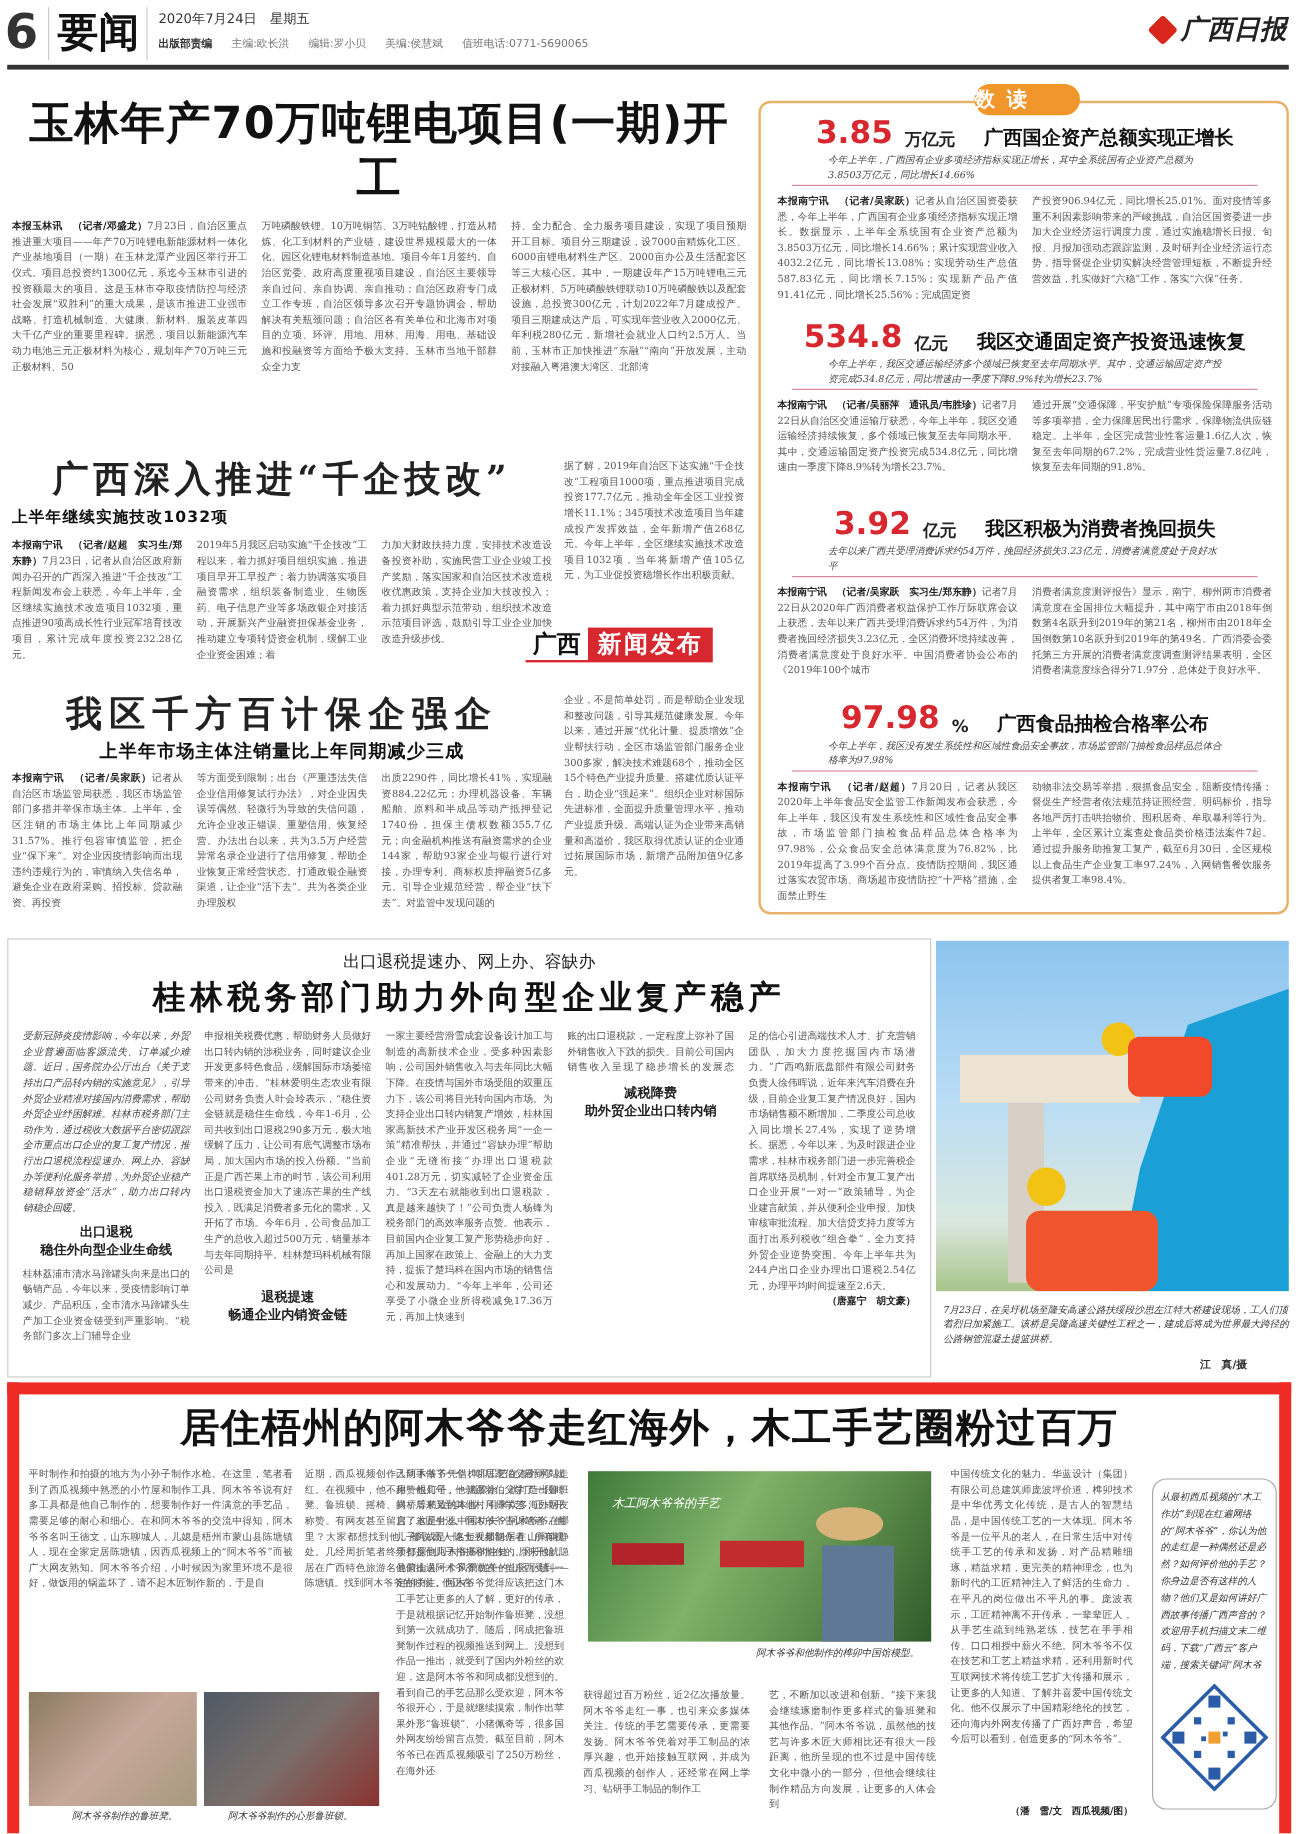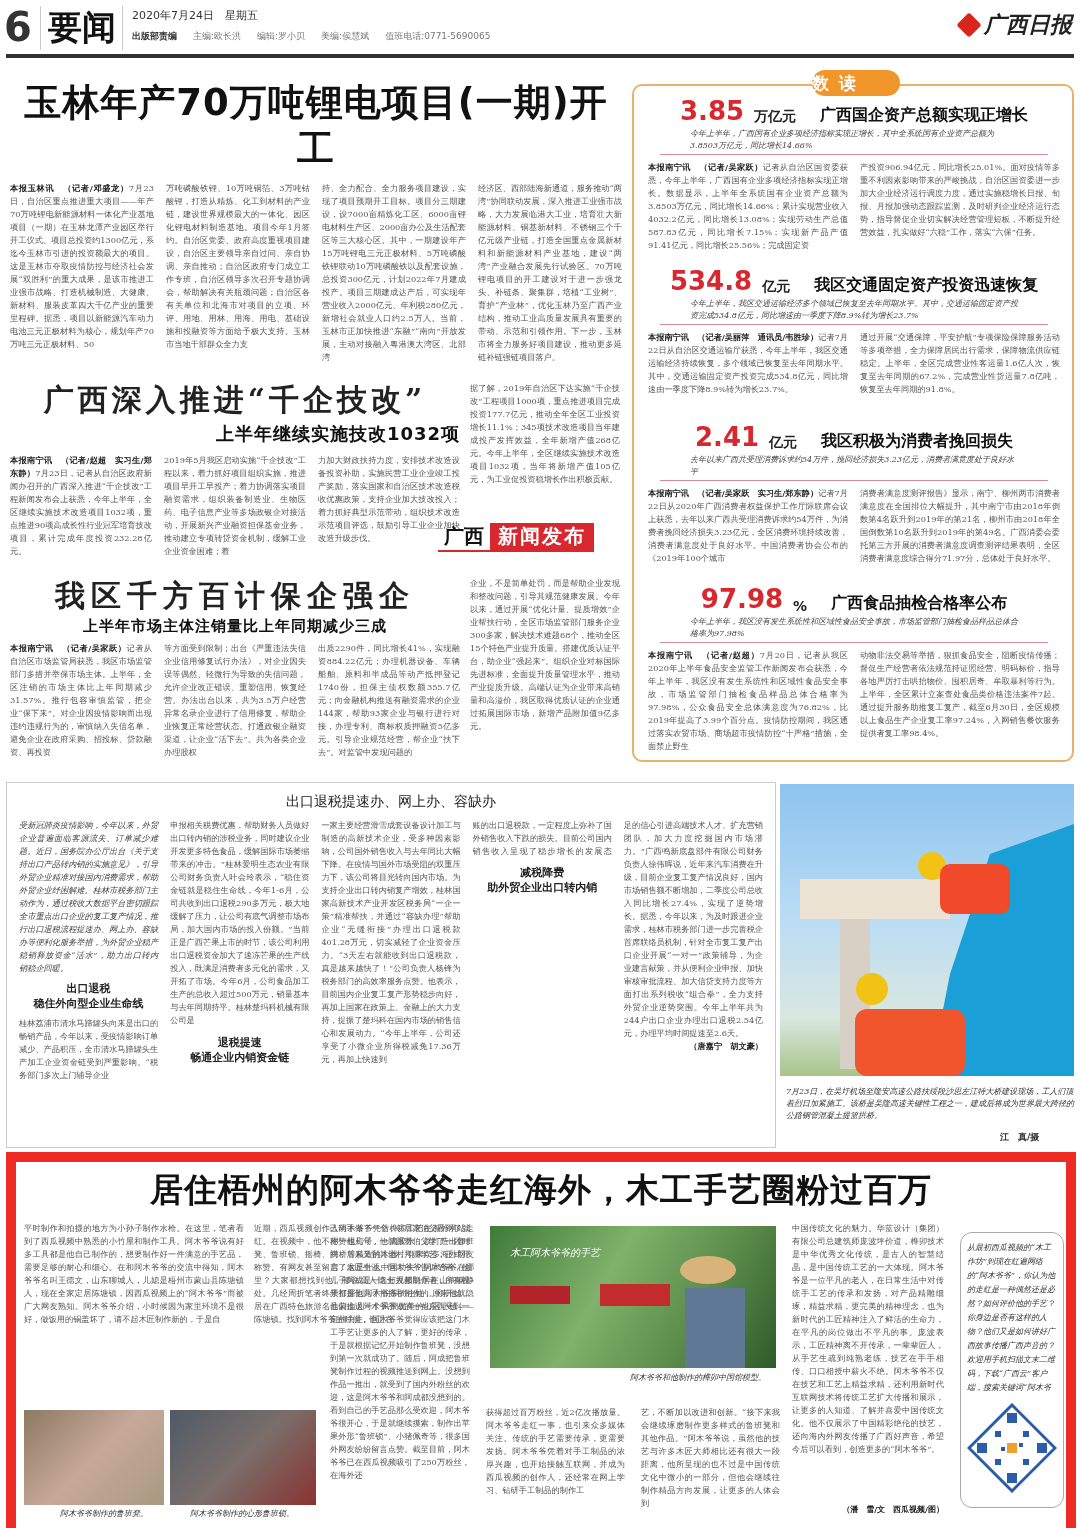--- a/index.html
+++ b/index.html
@@ -56,28 +56,27 @@
   </div>
 </div>
 <div class="abs rule"></div>
 
 <div class="abs" style="left:10px;top:80px;width:612px">
   <div class="h1" style="font-size:37px;text-align:center;line-height:46px">玉林年产70万吨锂电项目(一期)开工</div>
   <div class="cols" style="margin-top:10px;height:205px;overflow:hidden">
     <div class="col"><b>本报玉林讯　（记者/邓盛龙）</b><span>7月23日，自治区重点推进重大项目——年产70万吨锂电新能源材料一体化产业基地项目（一期）在玉林龙潭产业园区举行开工仪式。项目总投资约1300亿元，系迄今玉林市引进的投资额最大的项目。这是玉林市夺取疫情防控与经济社会发展“双胜利”的重大成果，是该市推进工业强市战略、打造机械制造、大健康、新材料、服装皮革四大千亿产业的重要里程碑。据悉，项目以新能源汽车动力电池三元正极材料为核心，规划年产70万吨三元正极材料、50</span></div>
     <div class="col">万吨磷酸铁锂、10万吨铜箔、3万吨钴酸锂，打造从精炼、化工到材料的产业链，建设世界规模最大的一体化、园区化锂电材料制造基地。项目今年1月签约。自治区党委、政府高度重视项目建设，自治区主要领导亲自过问、亲自协调、亲自推动；自治区政府专门成立工作专班，自治区领导多次召开专题协调会，帮助解决有关瓶颈问题；自治区各有关单位和北海市对项目的立项、环评、用地、用林、用海、用电、基础设施和投融资等方面给予极大支持。玉林市当地干部群众全力支</div>
     <div class="col">持、全力配合、全力服务项目建设，实现了项目预期开工目标。项目分三期建设，设7000亩精炼化工区、6000亩锂电材料生产区、2000亩办公及生活配套区等三大核心区。其中，一期建设年产15万吨锂电三元正极材料、5万吨磷酸铁锂联动10万吨磷酸铁以及配套设施，总投资300亿元，计划2022年7月建成投产。项目三期建成达产后，可实现年营业收入2000亿元、年利税280亿元，新增社会就业人口约2.5万人。当前，玉林市正加快推进“东融”“南向”开放发展，主动对接融入粤港澳大湾区、北部湾</div>
-    <div class="col">经济区、西部陆海新通道，服务推动“两湾”协同联动发展，深入推进工业强市战略，大力发展临港大工业，培育壮大新能源材料、铜基新材料、不锈钢三个千亿元级产业链，打造全国重点金属新材料和新能源材料产业基地，建设“两湾”产业融合发展先行试验区。70万吨锂电项目的开工建设对于进一步强龙头、补链条、聚集群，培植“工业树”、育护“产业林”，优化玉林乃至广西产业结构，推动工业高质量发展具有重要的带动、示范和引领作用。下一步，玉林市将全力服务好项目建设，推动更多延链补链强链项目落户。</div>
   </div>
 </div>
 
 <div class="abs" style="left:10px;top:380px;width:612px;height:190px">
   <div style="width:450px">
     <div class="sub" style="font-size:30px;text-align:center;letter-spacing:4px;line-height:40px">广西深入推进“千企技改”</div>
-    <div class="h1" style="font-size:18px;text-align:right;margin-top:2px">上半年继续实施技改1032项</div>
+    <div class="h1" style="font-size:13px;text-align:left;margin-top:2px">上半年继续实施技改1032项</div>
     <div class="cols" style="margin-top:8px;height:110px;overflow:hidden">
       <div class="col"><b>本报南宁讯　（记者/赵超　实习生/郑东静）</b><span>7月23日，记者从自治区政府新闻办召开的广西深入推进“千企技改”工程新闻发布会上获悉，今年上半年，全区继续实施技术改造项目1032项，重点推进90项高成长性行业冠军培育技改项目，累计完成年度投资232.28亿元。</span></div>
       <div class="col">2019年5月我区启动实施“千企技改”工程以来，着力抓好项目组织实施，推进项目早开工早投产；着力协调落实项目融资需求，组织装备制造业、生物医药、电子信息产业等多场政银企对接活动，开展新兴产业融资担保基金业务，推动建立专项转贷资金机制，缓解工业企业资金困难；着</div>
       <div class="col">力加大财政扶持力度，安排技术改造设备投资补助，实施民营工业企业竣工投产奖励，落实国家和自治区技术改造税收优惠政策，支持企业加大技改投入；着力抓好典型示范带动，组织技术改造示范项目评选，鼓励引导工业企业加快改造升级步伐。</div>
     </div>
   </div>
   <div class="abs col" style="left:460px;top:2px;width:150px;height:125px;overflow:hidden">据了解，2019年自治区下达实施“千企技改”工程项目1000项，重点推进项目完成投资177.7亿元，推动全年全区工业投资增长11.1%；345项技术改造项目当年建成投产发挥效益，全年新增产值268亿元。今年上半年，全区继续实施技术改造项目1032项，当年将新增产值105亿元，为工业促投资稳增长作出积极贡献。</div>
   <div class="abs" style="left:428px;top:143px;display:flex;align-items:center;border-bottom:2px solid #d7282f">
     <span style="font:bold 20px 'DejaVu Sans',sans-serif;color:#111;padding:0 6px">广西</span>
     <span style="font:bold 20px 'DejaVu Sans',sans-serif;color:#fff;background:#d7282f;padding:0 8px;letter-spacing:2px">新闻发布</span>
@@ -121,21 +120,21 @@
     </div>
   <div class="lead">今年上半年，我区交通运输经济多个领域已恢复至去年同期水平。其中，交通运输固定资产投资完成534.8亿元，同比增速由一季度下降8.9%转为增长23.7%</div>
   <div class="cols" style="padding:0 8px">
     <div class="col"><b>本报南宁讯　（记者/吴丽萍　通讯员/韦胜珍）</b><span>记者7月22日从自治区交通运输厅获悉，今年上半年，我区交通运输经济持续恢复，多个领域已恢复至去年同期水平。其中，交通运输固定资产投资完成534.8亿元，同比增速由一季度下降8.9%转为增长23.7%。</span></div>
     <div class="col">通过开展“交通保障，平安护航”专项保险保障服务活动等多项举措，全力保障居民出行需求，保障物流供应链稳定。上半年，全区完成营业性客运量1.6亿人次，恢复至去年同期的67.2%，完成营业性货运量7.8亿吨，恢复至去年同期的91.8%。</div>
   </div>
 </div>
 
 <div class="abs" style="left:640px;top:422px;width:428px;height:155px;overflow:hidden">
   <div class="stat">
-      <span class="num">2.41</span>
+      <span class="num">3.92</span>
       <span class="unit">亿元</span>
       <span class="tt">我区积极为消费者挽回损失</span>
     </div>
   <div class="lead">去年以来广西共受理消费诉求约54万件，挽回经济损失3.23亿元，消费者满意度处于良好水平</div>
   <div class="cols" style="padding:0 8px">
     <div class="col"><b>本报南宁讯　（记者/吴家跃　实习生/郑东静）</b><span>记者7月22日从2020年广西消费者权益保护工作厅际联席会议上获悉，去年以来广西共受理消费诉求约54万件，为消费者挽回经济损失3.23亿元，全区消费环境持续改善，消费者满意度处于良好水平。中国消费者协会公布的《2019年100个城市</span></div>
     <div class="col">消费者满意度测评报告》显示，南宁、柳州两市消费者满意度在全国排位大幅提升，其中南宁市由2018年倒数第4名跃升到2019年的第21名，柳州市由2018年全国倒数第10名跃升到2019年的第49名。广西消委会委托第三方开展的消费者满意度调查测评结果表明，全区消费者满意度综合得分71.97分，总体处于良好水平。</div>
   </div>
 </div>
 
@@ -147,20 +146,21 @@
     </div>
   <div class="lead">今年上半年，我区没有发生系统性和区域性食品安全事故，市场监管部门抽检食品样品总体合格率为97.98%</div>
   <div class="cols" style="padding:0 8px">
     <div class="col"><b>本报南宁讯　（记者/赵超）</b><span>7月20日，记者从我区2020年上半年食品安全监管工作新闻发布会获悉，今年上半年，我区没有发生系统性和区域性食品安全事故，市场监管部门抽检食品样品总体合格率为97.98%，公众食品安全总体满意度为76.82%，比2019年提高了3.99个百分点。疫情防控期间，我区通过落实农贸市场、商场超市疫情防控“十严格”措施，全面禁止野生</span></div>
     <div class="col">动物非法交易等举措，狠抓食品安全，阻断疫情传播；督促生产经营者依法规范持证照经营、明码标价，指导各地严厉打击哄抬物价、囤积居奇、牟取暴利等行为。上半年，全区累计立案查处食品类价格违法案件7起。通过提升服务助推复工复产，截至6月30日，全区规模以上食品生产企业复工率97.24%，入网销售餐饮服务提供者复工率98.4%。</div>
   </div>
 </div>
 
 <div class="abs tax">
   <div style="text-align:center;font:14px 'DejaVu Sans',sans-serif;color:#222;margin-top:10px">出口退税提速办、网上办、容缺办</div>
+  <div class="h1" style="font-size:27px;text-align:center;letter-spacing:4px;margin-top:2px">桂林税务部门助力外向型企业复产稳产</div>
   <div class="cols" style="padding:8px 12px 0 12px;height:288px;overflow:hidden">
     <div class="col">
       <div style="font-style:italic;color:#444">受新冠肺炎疫情影响，今年以来，外贸企业普遍面临客源流失、订单减少难题。近日，国务院办公厅出台《关于支持出口产品转内销的实施意见》，引导外贸企业精准对接国内消费需求，帮助外贸企业纾困解难。桂林市税务部门主动作为，通过税收大数据平台密切跟踪全市重点出口企业的复工复产情况，推行出口退税流程提速办、网上办、容缺办等便利化服务举措，为外贸企业稳产稳销释放资金“活水”，助力出口转内销稳企回暖。</div>
       <div style="font:bold 11px 'DejaVu Sans',sans-serif;color:#222;text-align:center;white-space:pre-line;margin:6px 0">出口退税
 稳住外向型企业生命线</div>
       <div>桂林荔浦市清水马蹄罐头向来是出口的畅销产品，今年以来，受疫情影响订单减少、产品积压，全市清水马蹄罐头生产加工企业资金链受到严重影响。“税务部门多次上门辅导企业</div>
     </div>
     <div class="col">
       <div style="height:206px;overflow:hidden">申报相关税费优惠，帮助财务人员做好出口转内销的涉税业务，同时建议企业开发更多特色食品，缓解国际市场萎缩带来的冲击。”桂林爱明生态农业有限公司财务负责人叶会玲表示，“稳住资金链就是稳住生命线，今年1-6月，公司共收到出口退税290多万元，极大地缓解了压力，让公司有底气调整市场布局，加大国内市场的投入份额。”当前正是广西芒果上市的时节，该公司利用出口退税资金加大了速冻芒果的生产线投入，既满足消费者多元化的需求，又开拓了市场。今年6月，公司食品加工生产的总收入超过500万元，销量基本与去年同期持平。桂林楚玛科机械有限公司是</div>
       <div style="font:bold 11px 'DejaVu Sans',sans-serif;color:#222;text-align:center;white-space:pre-line;margin:10px 0">退税提速

